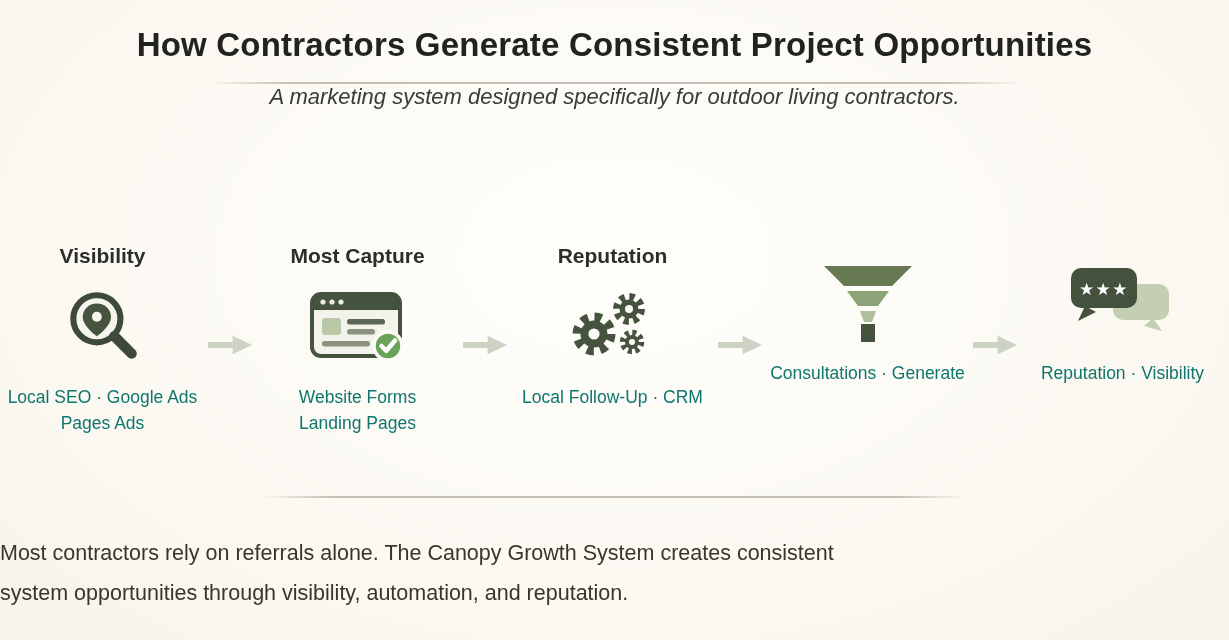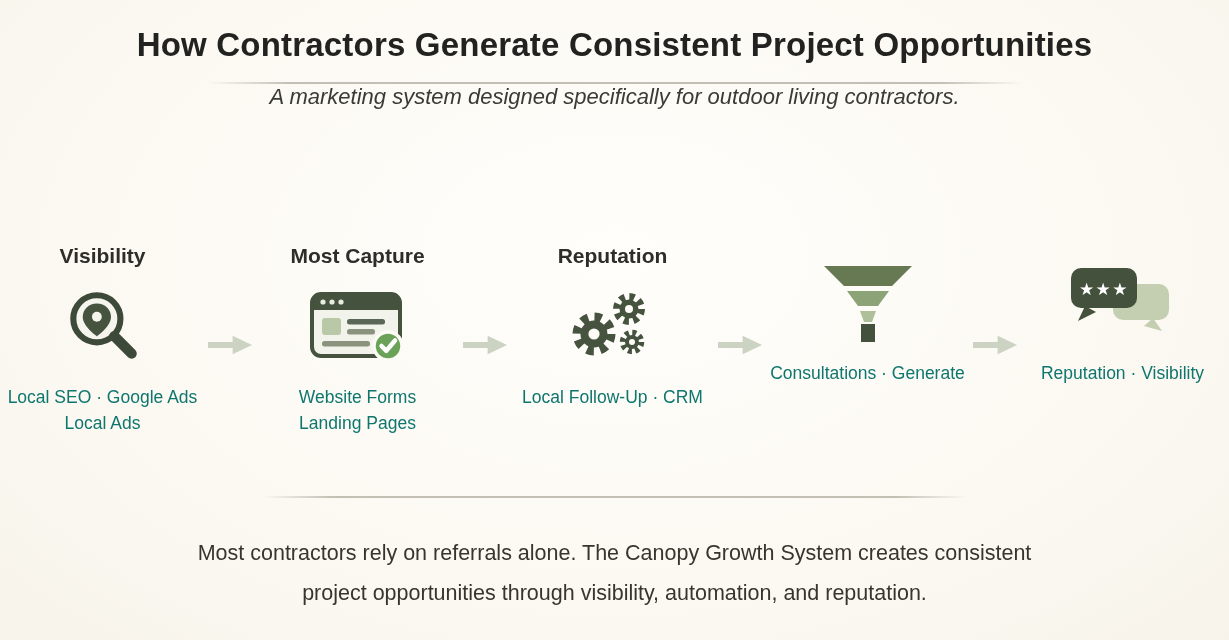--- a/index.html
+++ b/index.html
@@ -15,21 +15,21 @@
   .divider-top{width:815px;margin:18px auto 0;}
   .subtitle{font-size:22px;font-style:italic;color:#3b3b36;}
   .steps-row{position:absolute;top:244px;left:0;right:4px;display:flex;justify-content:space-between;align-items:flex-start;}
   .step{width:205px;text-align:center;}
   .step-label{font-size:21px;font-weight:700;color:#2d2d29;white-space:nowrap;}
   .step-icon{height:104px;margin-top:8px;display:flex;align-items:center;justify-content:center;}
   .step-caption{margin-top:4px;font-size:17.5px;color:#0f766e;line-height:1.5;white-space:nowrap;}
   .arrow{width:44px;margin-top:88px;display:flex;justify-content:center;flex-shrink:0;}
   .divider-bottom{position:absolute;top:496px;left:0;right:0;}
   .divider-bottom .divider{width:705px;margin:0 auto;}
-  .footer{position:absolute;top:534px;left:0;right:0;text-align:center;font-size:21.5px;color:#36362c;line-height:1.85;}
+  .footer{position:absolute;top:534px;left:0;right:0;font-size:21.5px;color:#36362c;line-height:1.85;}
 </style>
 </head>
 <body>
 
 <div class="header">
   <h1 class="title">How Contractors Generate Consistent Project Opportunities</h1>
   <div class="divider divider-top"></div>
   <div class="subtitle">A marketing system designed specifically for outdoor living contractors.</div>
 </div>
 
@@ -40,21 +40,21 @@
     <div class="step-icon">
       <svg width="86" height="86" viewBox="0 0 84 84">
         <circle cx="36" cy="33" r="23" fill="#f5f5ee" stroke="#3e4a39" stroke-width="6"></circle>
         <line x1="53" y1="50" x2="70" y2="67" stroke="#3e4a39" stroke-width="10" stroke-linecap="round"></line>
         <path d="M36 18c-8 0-13.8 6-13.8 13.2C22.2 40.4 36 50 36 50s13.8-9.6 13.8-18.8C49.8 24 44 18 36 18z" fill="#46543f"></path>
         <circle cx="36" cy="31" r="4.8" fill="#f5f5ee"></circle>
       </svg>
     </div>
     <div class="step-caption">
       <div>Local SEO · Google Ads</div>
-      <div>Local Ads</div>
+      <div>Pages Ads</div>
     </div>
   </div>
 
   <div class="arrow">
     <svg width="50" height="26" viewBox="0 0 50 26">
         <path d="M0 9.5 h28 v-7 L50 13 L28 23.5 v-7 H0 z" fill="#ccd3c3"></path>
       </svg>
   </div>
 
   <div class="step">
@@ -156,14 +156,14 @@
   </div>
 
 </div>
 
 <div class="divider-bottom">
   <div class="divider"></div>
 </div>
 
 <div class="footer">
   <div>Most contractors rely on referrals alone. The Canopy Growth System creates consistent</div>
-  <div>project opportunities through visibility, automation, and reputation.</div>
+  <div>system opportunities through visibility, automation, and reputation.</div>
 </div>
 
 </body></html>

